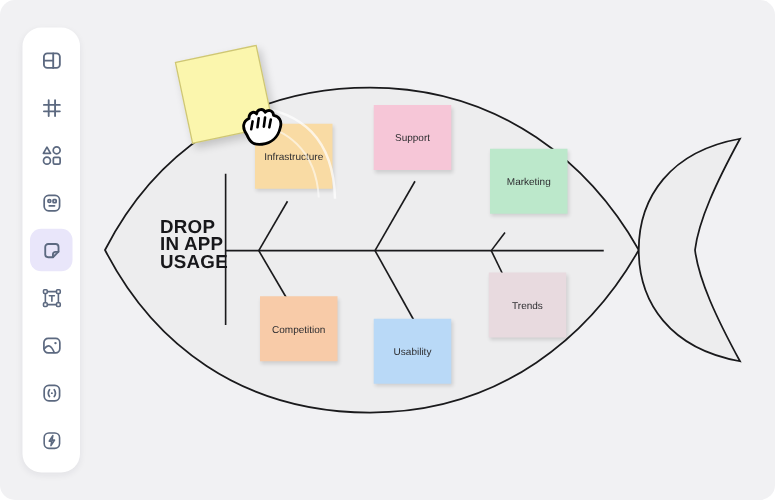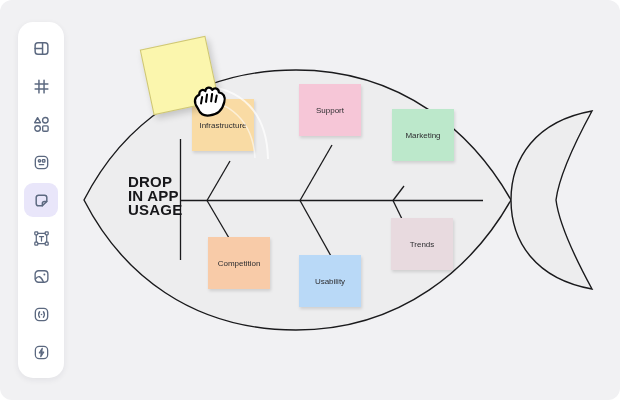--- a/index.html
+++ b/index.html
@@ -123,23 +123,23 @@
         <path d="M300 200.5 L331 256" fill="none"></path>
         <path d="M393 200.5 L404 186" fill="none"></path>
         <path d="M393 200.5 L402 219" fill="none"></path>
       </g>
     </svg>
 
     <div class="head-label">DROP
 IN APP
 USAGE</div>
 
-    <div class="sticky" style="left: 192px; top: 99px; background: rgb(249, 219, 164);">Infrastructure</div>
+    <div class="sticky" style="left: 204px; top: 99px; background: rgb(249, 219, 164);">Infrastructure</div>
     <div class="sticky" style="left: 299px; top: 84px; background: rgb(246, 198, 215);">Support</div>
-    <div class="sticky" style="left: 392px; top: 109px; background: rgb(188, 232, 203); text-align: right;">Marketing</div>
+    <div class="sticky" style="left: 392px; top: 119px; background: rgb(188, 232, 203); text-align: right;">Marketing</div>
     <div class="sticky" style="left: 208px; top: 237px; background: rgb(248, 203, 168);">Competition</div>
     <div class="sticky" style="left: 299px; top: 255px; background: rgb(185, 217, 247);">Usability</div>
     <div class="sticky" style="left: 391px; top: 218px; background: rgb(232, 218, 223);">Trends</div>
 
     <svg class="overlay-svg" width="620" height="400" viewBox="0 0 620 400">
       <path d="M196 85 C243 87 267 113 268 159" fill="none" stroke="rgba(255,255,255,0.7)" stroke-width="2"></path>
       <path d="M193 98 C231 100 253 122 255 158" fill="none" stroke="rgba(255,255,255,0.55)" stroke-width="1.6"></path>
     </svg>
 
     <div class="sticky-drag" style="background: rgb(251, 246, 173);"></div>

